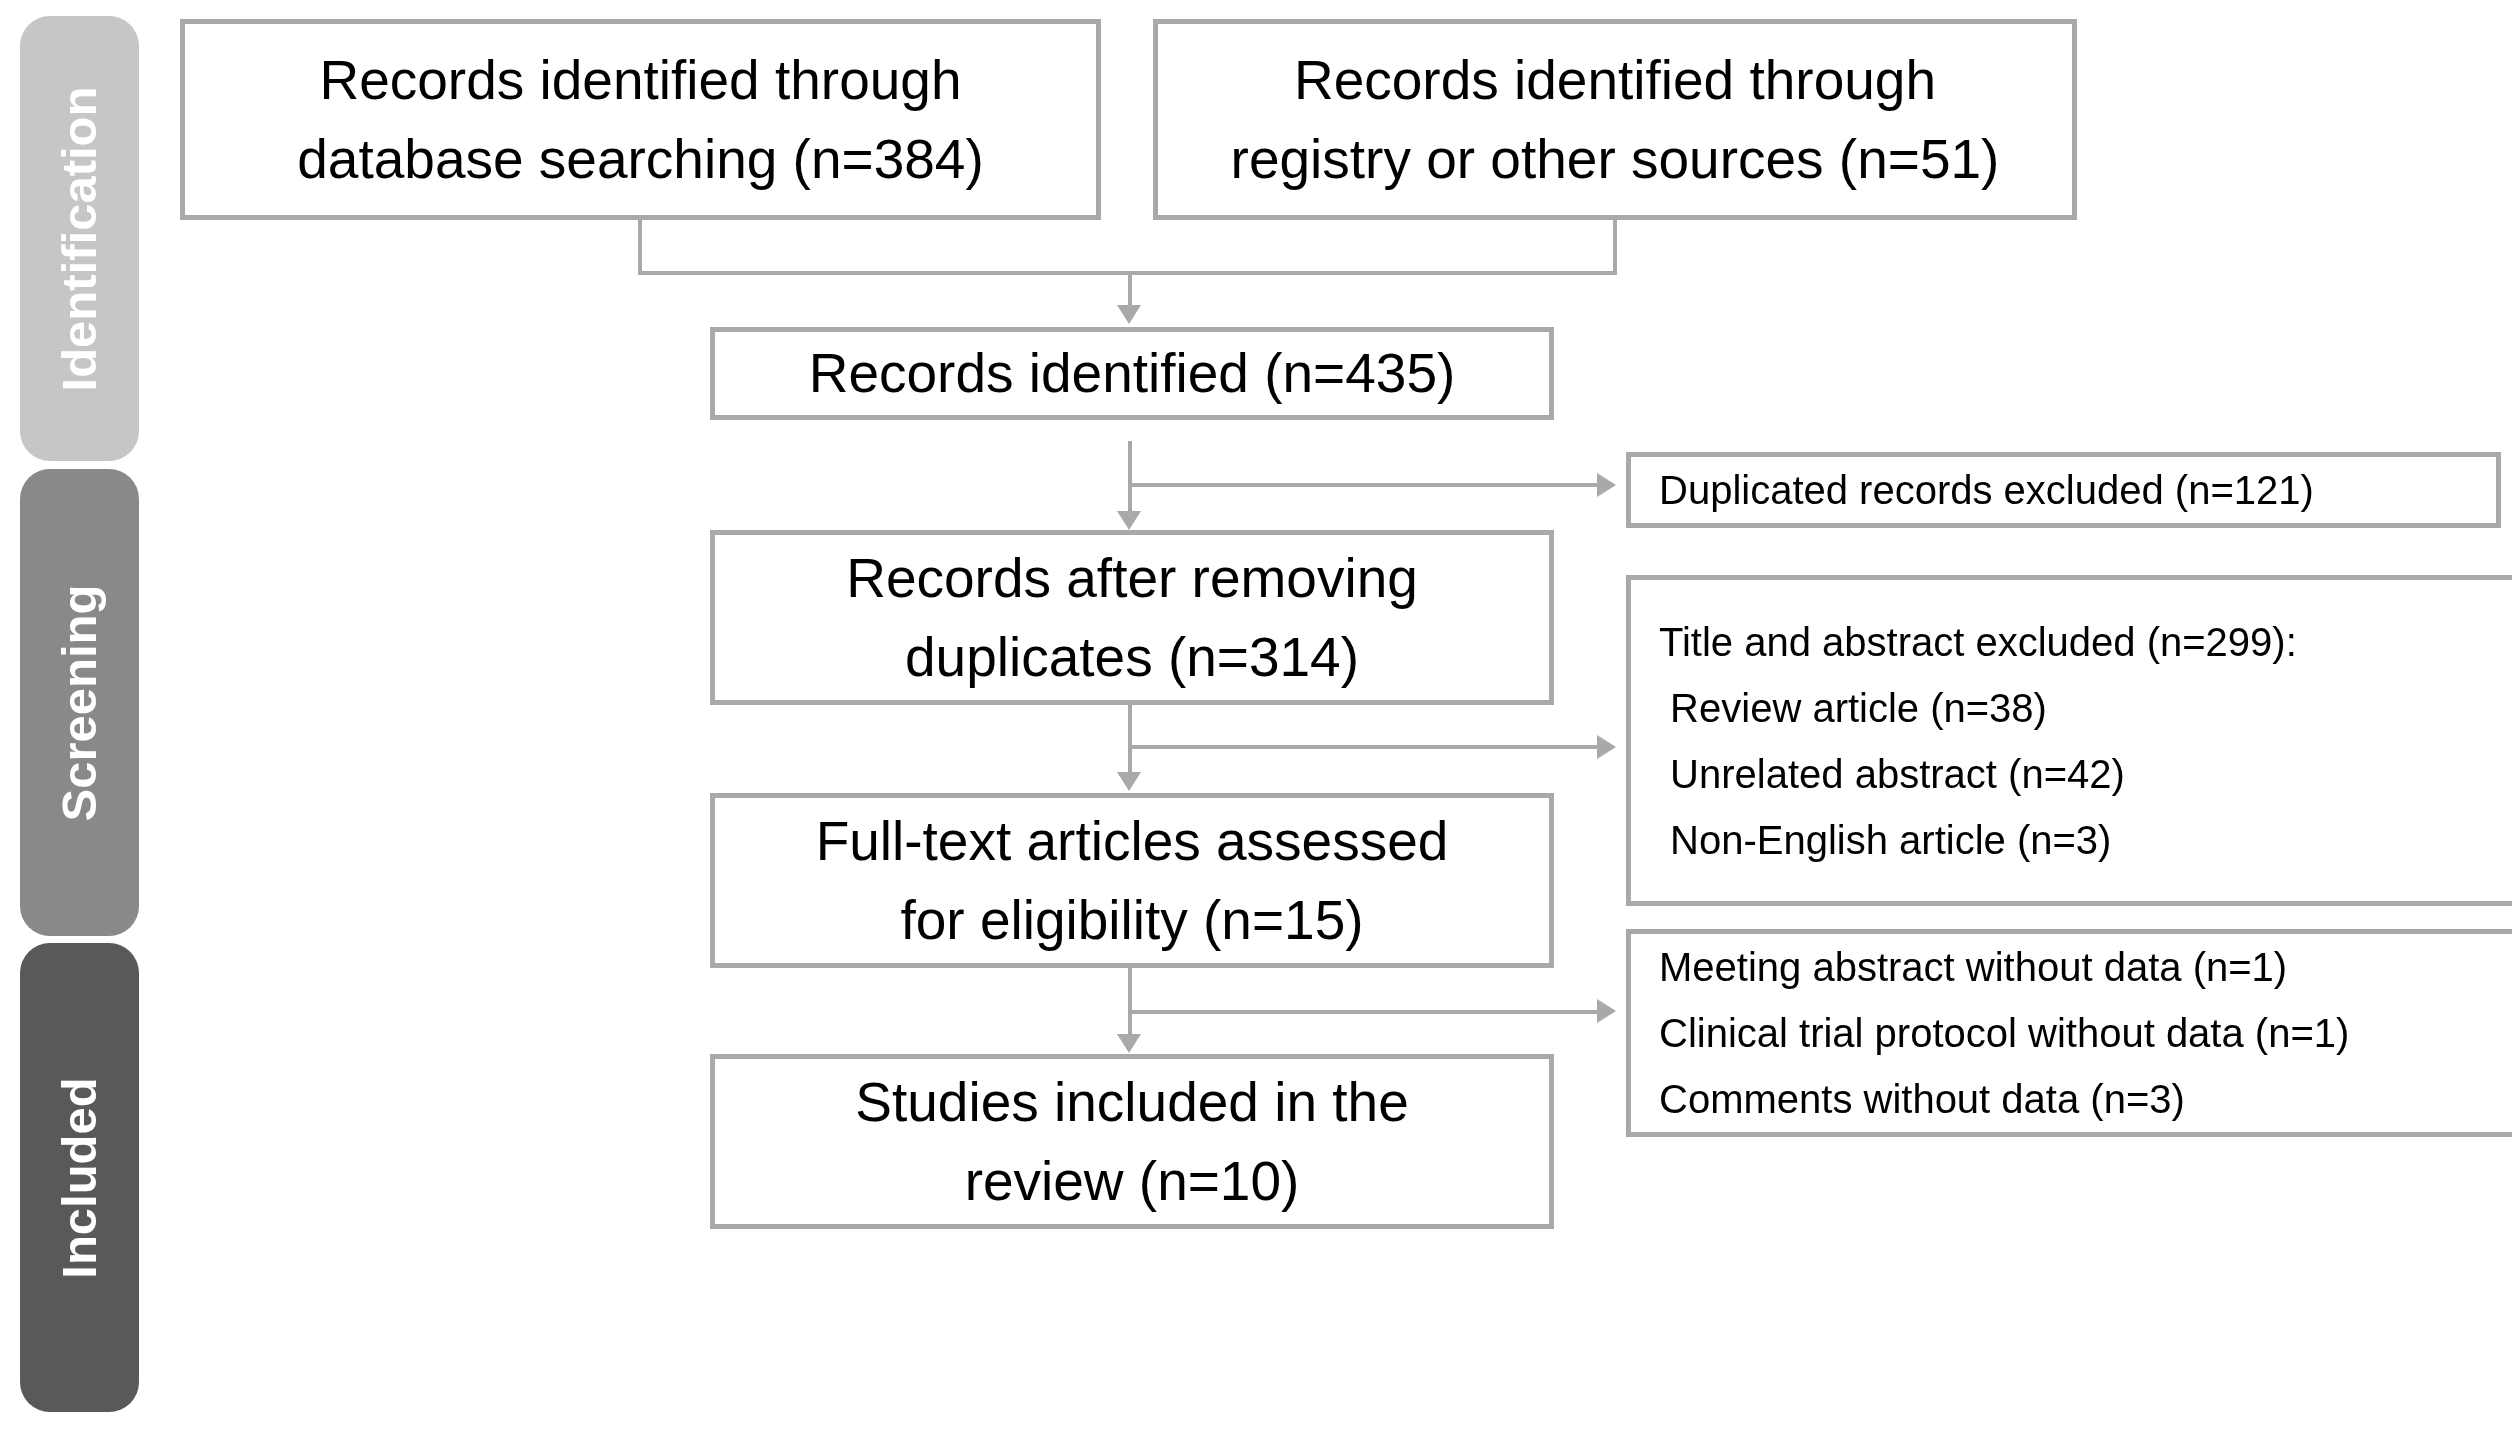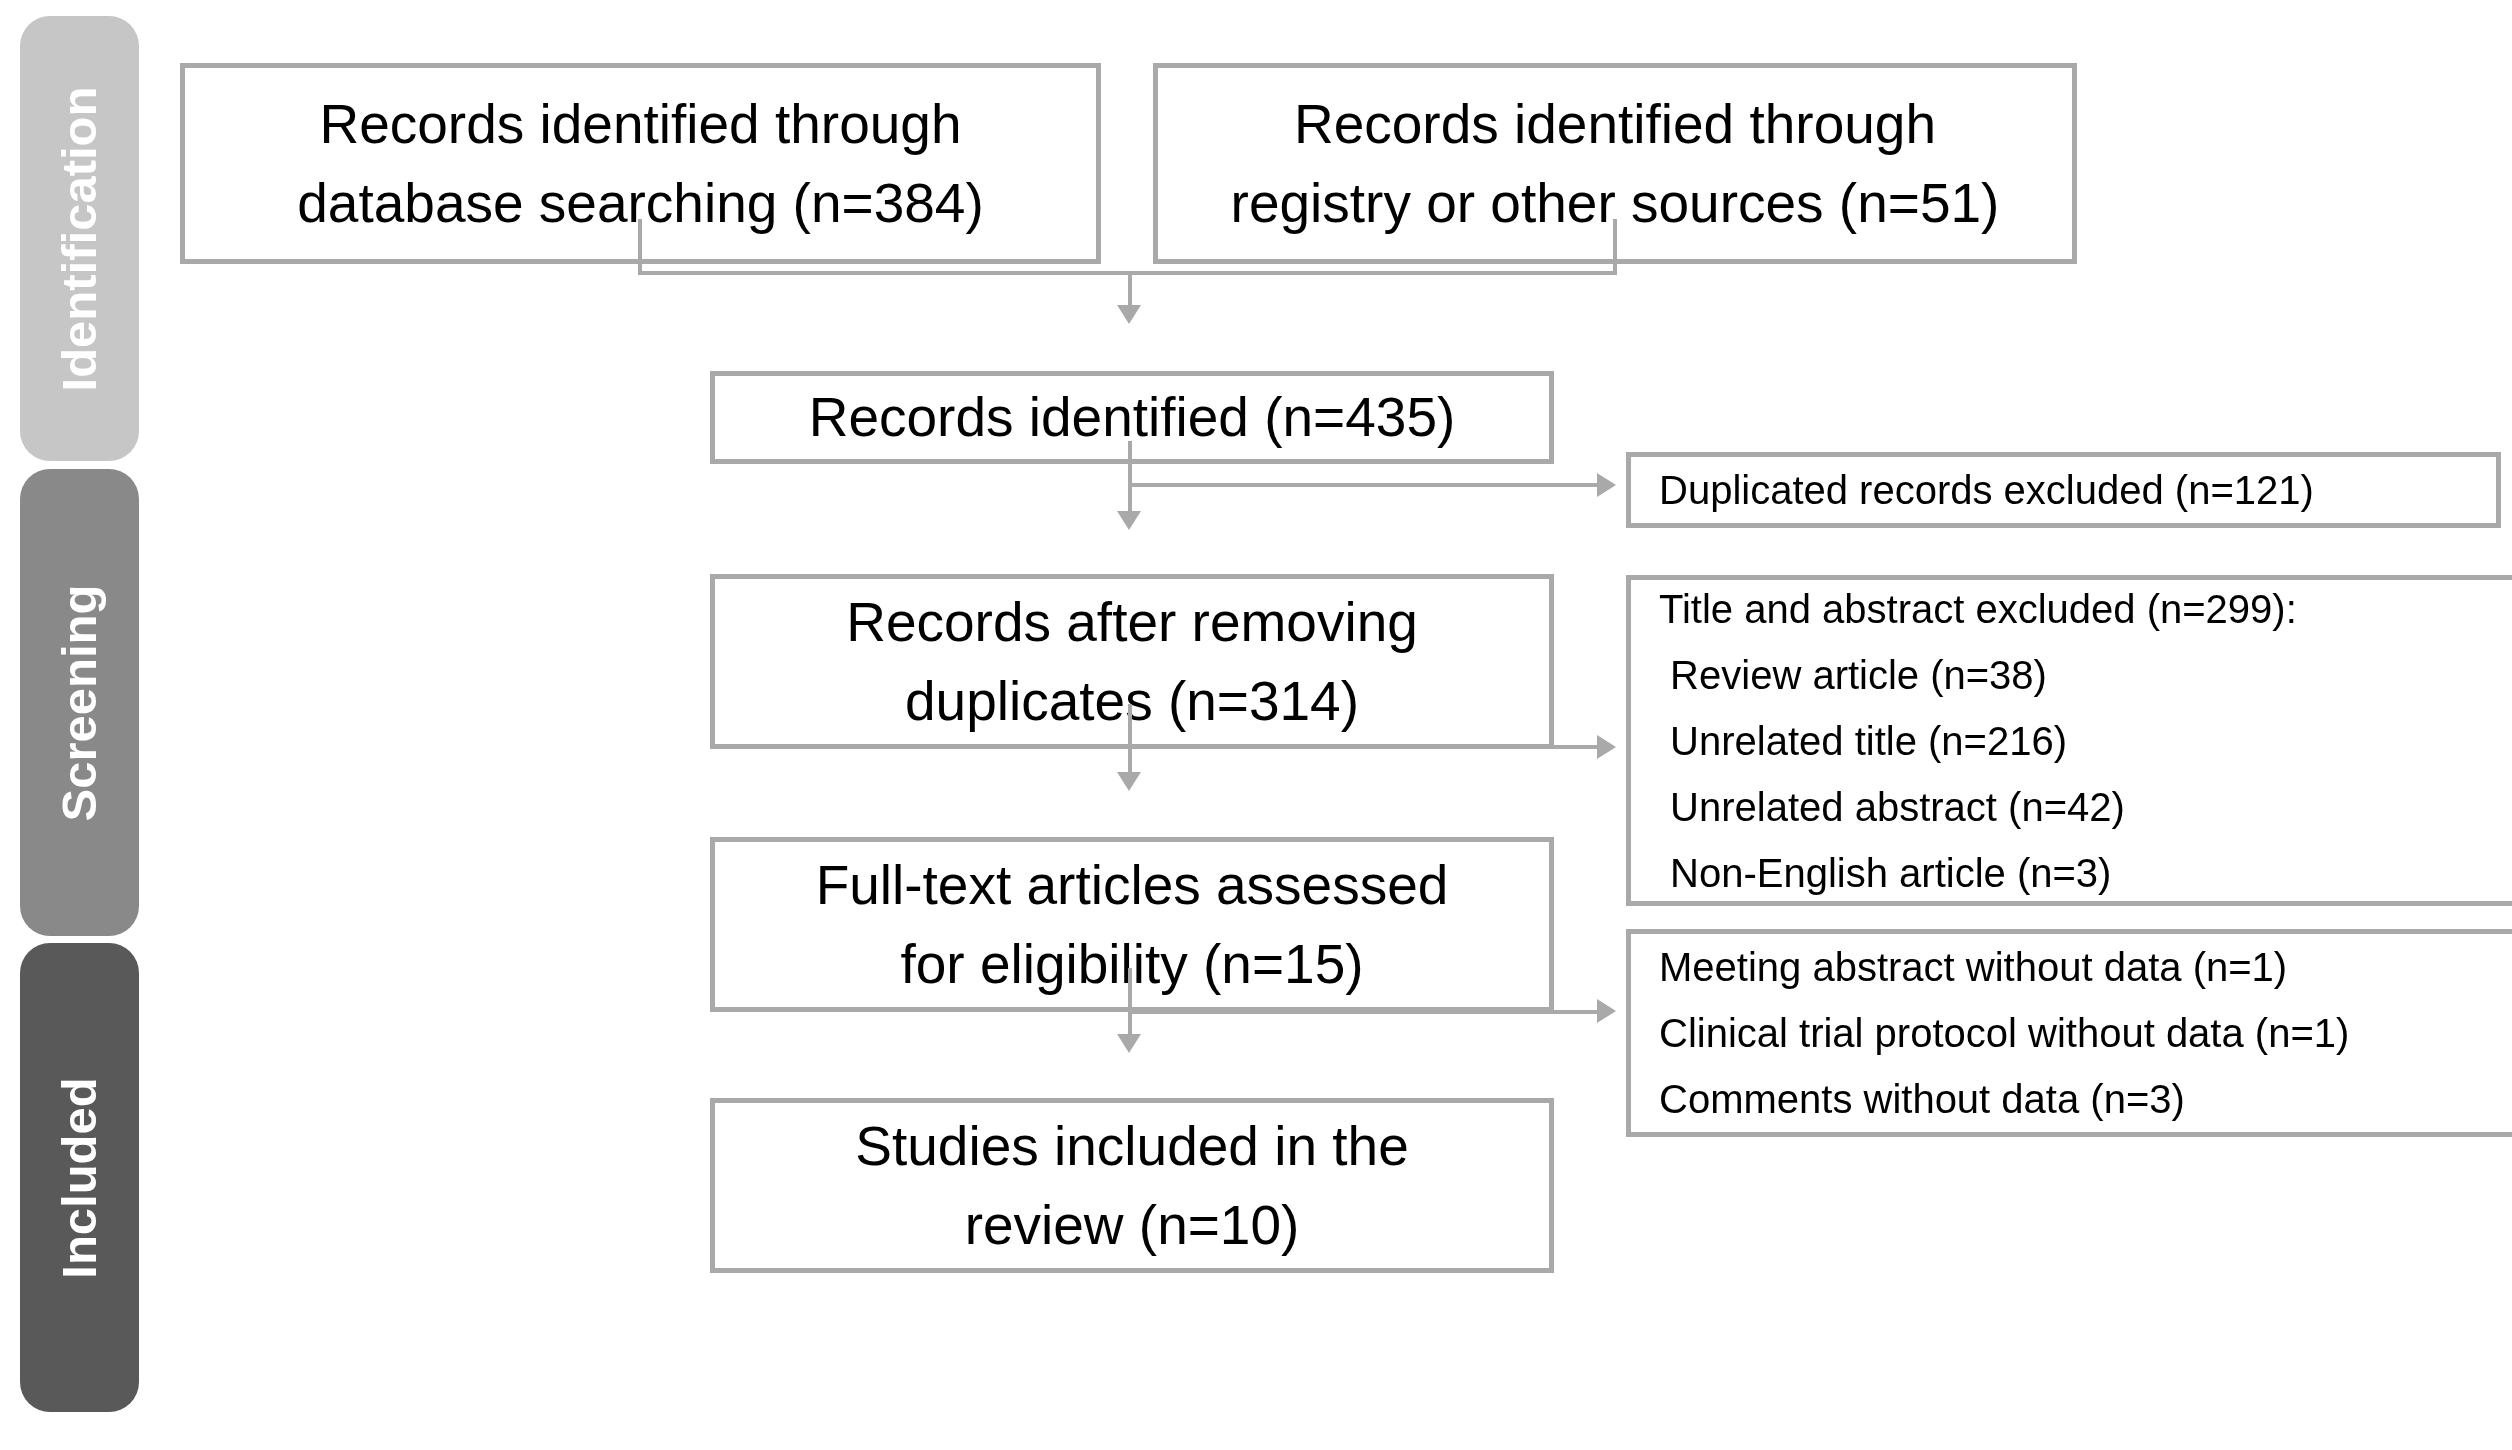--- a/index.html
+++ b/index.html
@@ -30,21 +30,20 @@
   .flow-box{
     position:absolute;
     box-sizing:border-box;
     background:#ffffff;
     border:5.7px solid var(--box-border);
     display:flex;flex-direction:column;
     justify-content:center;align-items:center;
     color:var(--text);
     font-size:55px;line-height:79px;
     text-align:left;
-    margin-top:44px;
   }
   .side-box{
     position:absolute;
     box-sizing:border-box;
     background:#ffffff;
     border:5.7px solid var(--box-border);
     display:flex;flex-direction:column;
     justify-content:center;align-items:flex-start;
     color:var(--text);
     font-size:40px;line-height:66px;
@@ -110,21 +109,20 @@
   </div>
 
   <div class="vline" style="left:1128px;top:704px;height:69px;"></div>
   <div class="arr-d" style="left:1117px;top:772px;"></div>
   <div class="hline" style="left:1130px;top:745px;width:468px;"></div>
   <div class="arr-r" style="left:1597px;top:735px;"></div>
 
   <div class="side-box" style="left:1626px;top:575px;width:956px;height:331px;">
     <div class="t">Title and abstract excluded (n=299):</div>
     <div class="t"> Review article (n=38)</div>
-    <div class="t"> Unrelated title (n=216)</div>
     <div class="t"> Unrelated abstract (n=42)</div>
     <div class="t"> Non-English article (n=3)</div>
   </div>
 
   <div class="flow-box" style="left:710px;top:793px;width:844px;height:175px;">
     <div class="t">Full-text articles assessed</div>
     <div class="t">for eligibility (n=15)</div>
   </div>
 
   <div class="vline" style="left:1128px;top:968px;height:67px;"></div>

